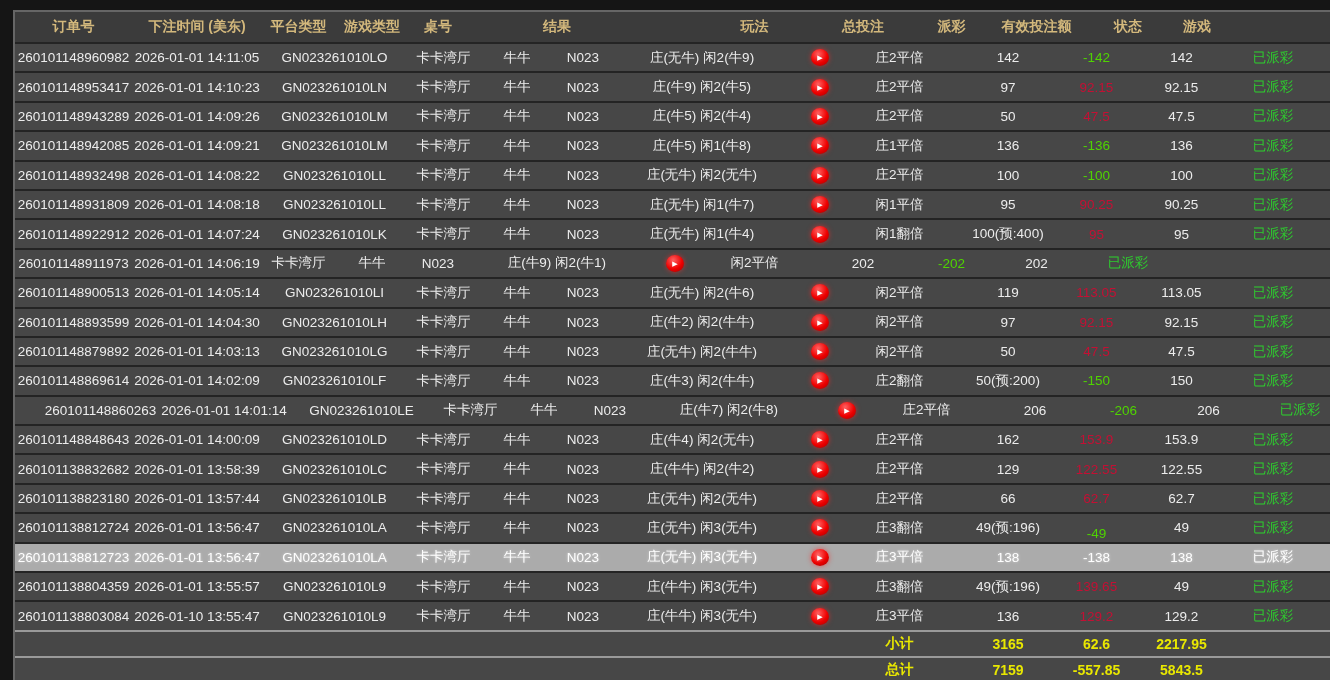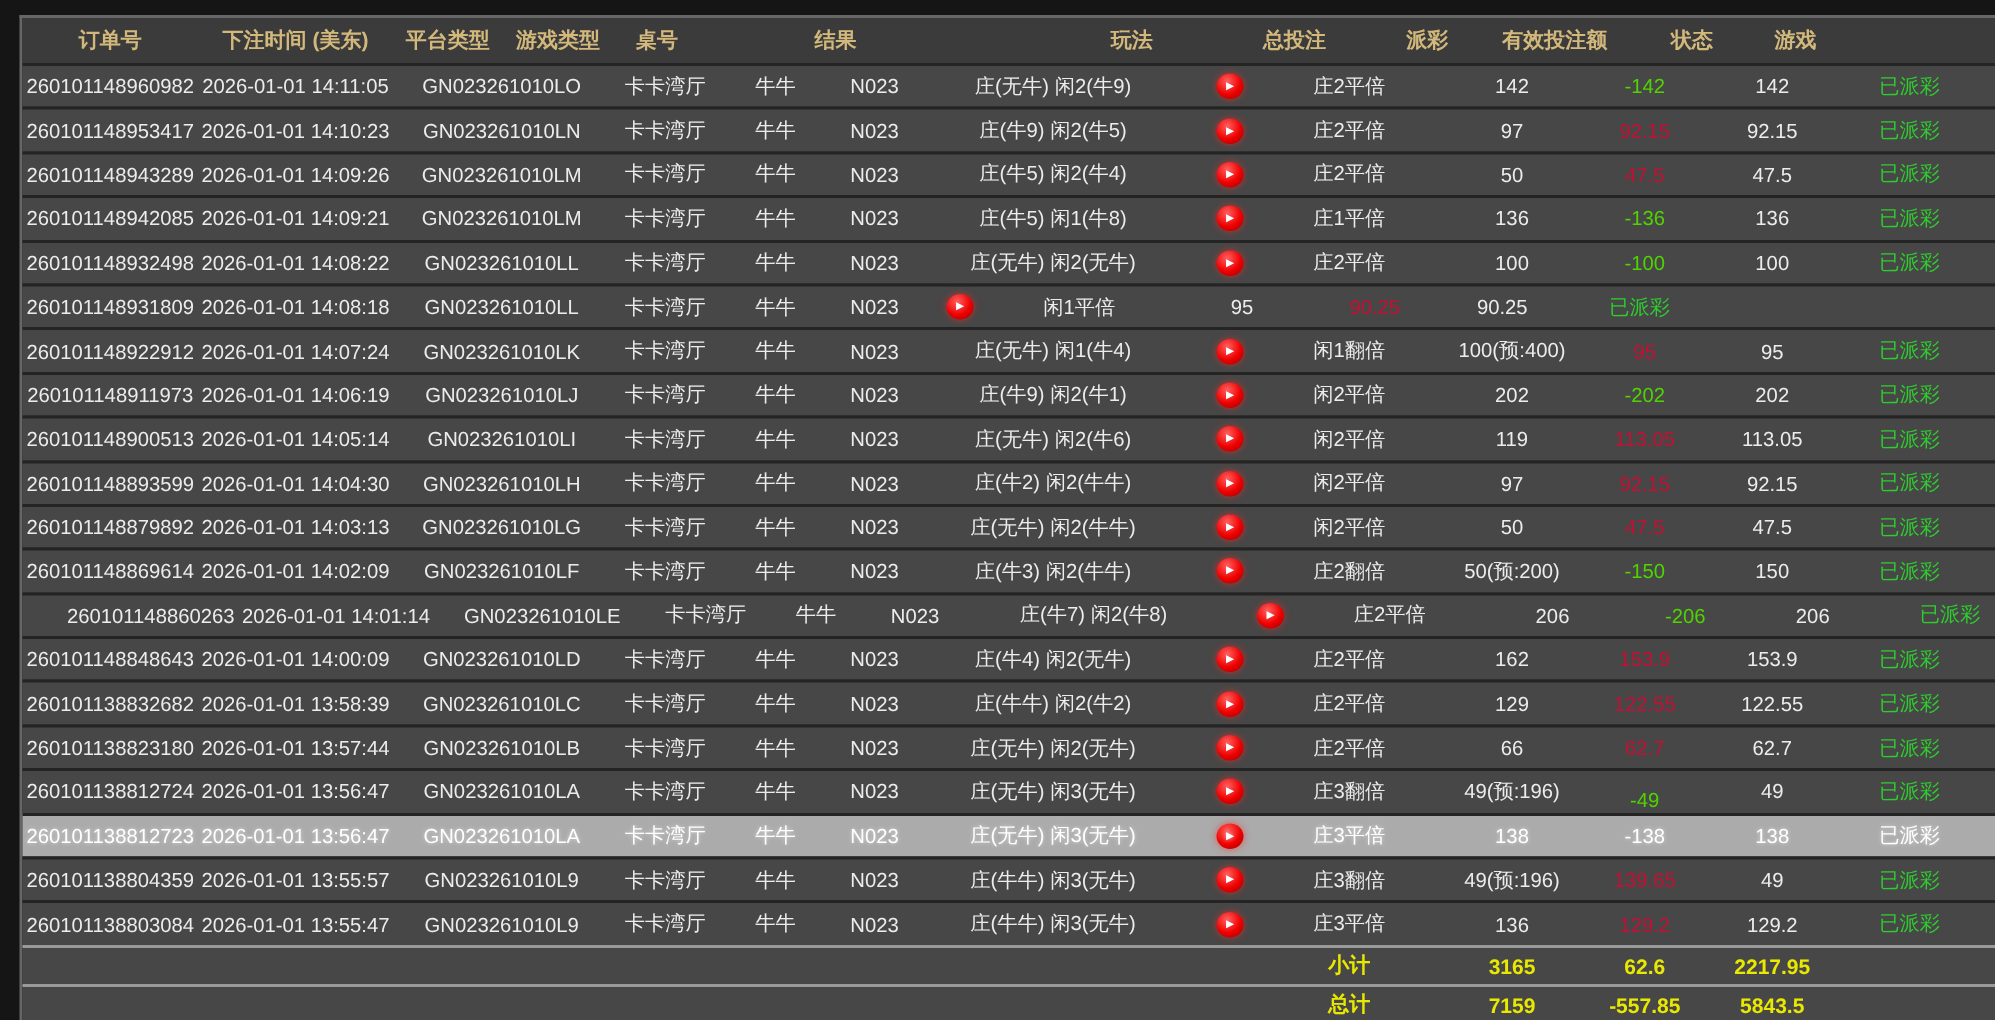--- a/index.html
+++ b/index.html
@@ -159,20 +159,21 @@
         <div class="cell status" style="width: 78px;">已派彩</div>
         <div class="cell" style="width: 60px;"></div>
       </div>
       <div class="row">
         <div class="cell" style="width: 117px;">260101148931809</div>
         <div class="cell" style="width: 130px;">2026-01-01 14:08:18</div>
         <div class="cell" style="width: 145px;">GN023261010LL</div>
         <div class="cell" style="width: 73px;">卡卡湾厅</div>
         <div class="cell" style="width: 74px;">牛牛</div>
         <div class="cell" style="width: 58px;">N023</div>
+        <div class="cell" style="width: 180px;">庄(无牛) 闲1(牛7)</div>
         <div class="cell" style="width: 55px;">
           <span class="playbtn">▶</span>
         </div>
         <div class="cell" style="width: 105px;">闲1平倍</div>
         <div class="cell" style="width: 112px;">95</div>
         <div class="cell pos" style="width: 65px;">90.25</div>
         <div class="cell" style="width: 105px;">90.25</div>
         <div class="cell status" style="width: 78px;">已派彩</div>
         <div class="cell" style="width: 60px;"></div>
       </div>
@@ -190,21 +191,20 @@
         <div class="cell" style="width: 105px;">闲1翻倍</div>
         <div class="cell" style="width: 112px;">100(预:400)</div>
         <div class="cell pos" style="width: 65px;">95</div>
         <div class="cell" style="width: 105px;">95</div>
         <div class="cell status" style="width: 78px;">已派彩</div>
         <div class="cell" style="width: 60px;"></div>
       </div>
       <div class="row">
         <div class="cell" style="width: 117px;">260101148911973</div>
         <div class="cell" style="width: 130px;">2026-01-01 14:06:19</div>
-        <div class="cell" style="width: 145px;">GN023261010LJ</div>
         <div class="cell" style="width: 73px;">卡卡湾厅</div>
         <div class="cell" style="width: 74px;">牛牛</div>
         <div class="cell" style="width: 58px;">N023</div>
         <div class="cell" style="width: 180px;">庄(牛9) 闲2(牛1)</div>
         <div class="cell" style="width: 55px;">
           <span class="playbtn">▶</span>
         </div>
         <div class="cell" style="width: 105px;">闲2平倍</div>
         <div class="cell" style="width: 112px;">202</div>
         <div class="cell neg" style="width: 65px;">-202</div>
@@ -405,21 +405,21 @@
         </div>
         <div class="cell" style="width: 105px;">庄3翻倍</div>
         <div class="cell" style="width: 112px;">49(预:196)</div>
         <div class="cell pos" style="width: 65px;">139.65</div>
         <div class="cell" style="width: 105px;">49</div>
         <div class="cell status" style="width: 78px;">已派彩</div>
         <div class="cell" style="width: 60px;"></div>
       </div>
       <div class="row">
         <div class="cell" style="width: 117px;">260101138803084</div>
-        <div class="cell" style="width: 130px;">2026-01-01 13:55:47</div>
+        <div class="cell" style="width: 130px;">2026-01-10 13:55:47</div>
         <div class="cell" style="width: 145px;">GN023261010L9</div>
         <div class="cell" style="width: 73px;">卡卡湾厅</div>
         <div class="cell" style="width: 74px;">牛牛</div>
         <div class="cell" style="width: 58px;">N023</div>
         <div class="cell" style="width: 180px;">庄(牛牛) 闲3(无牛)</div>
         <div class="cell" style="width: 55px;">
           <span class="playbtn">▶</span>
         </div>
         <div class="cell" style="width: 105px;">庄3平倍</div>
         <div class="cell" style="width: 112px;">136</div>

